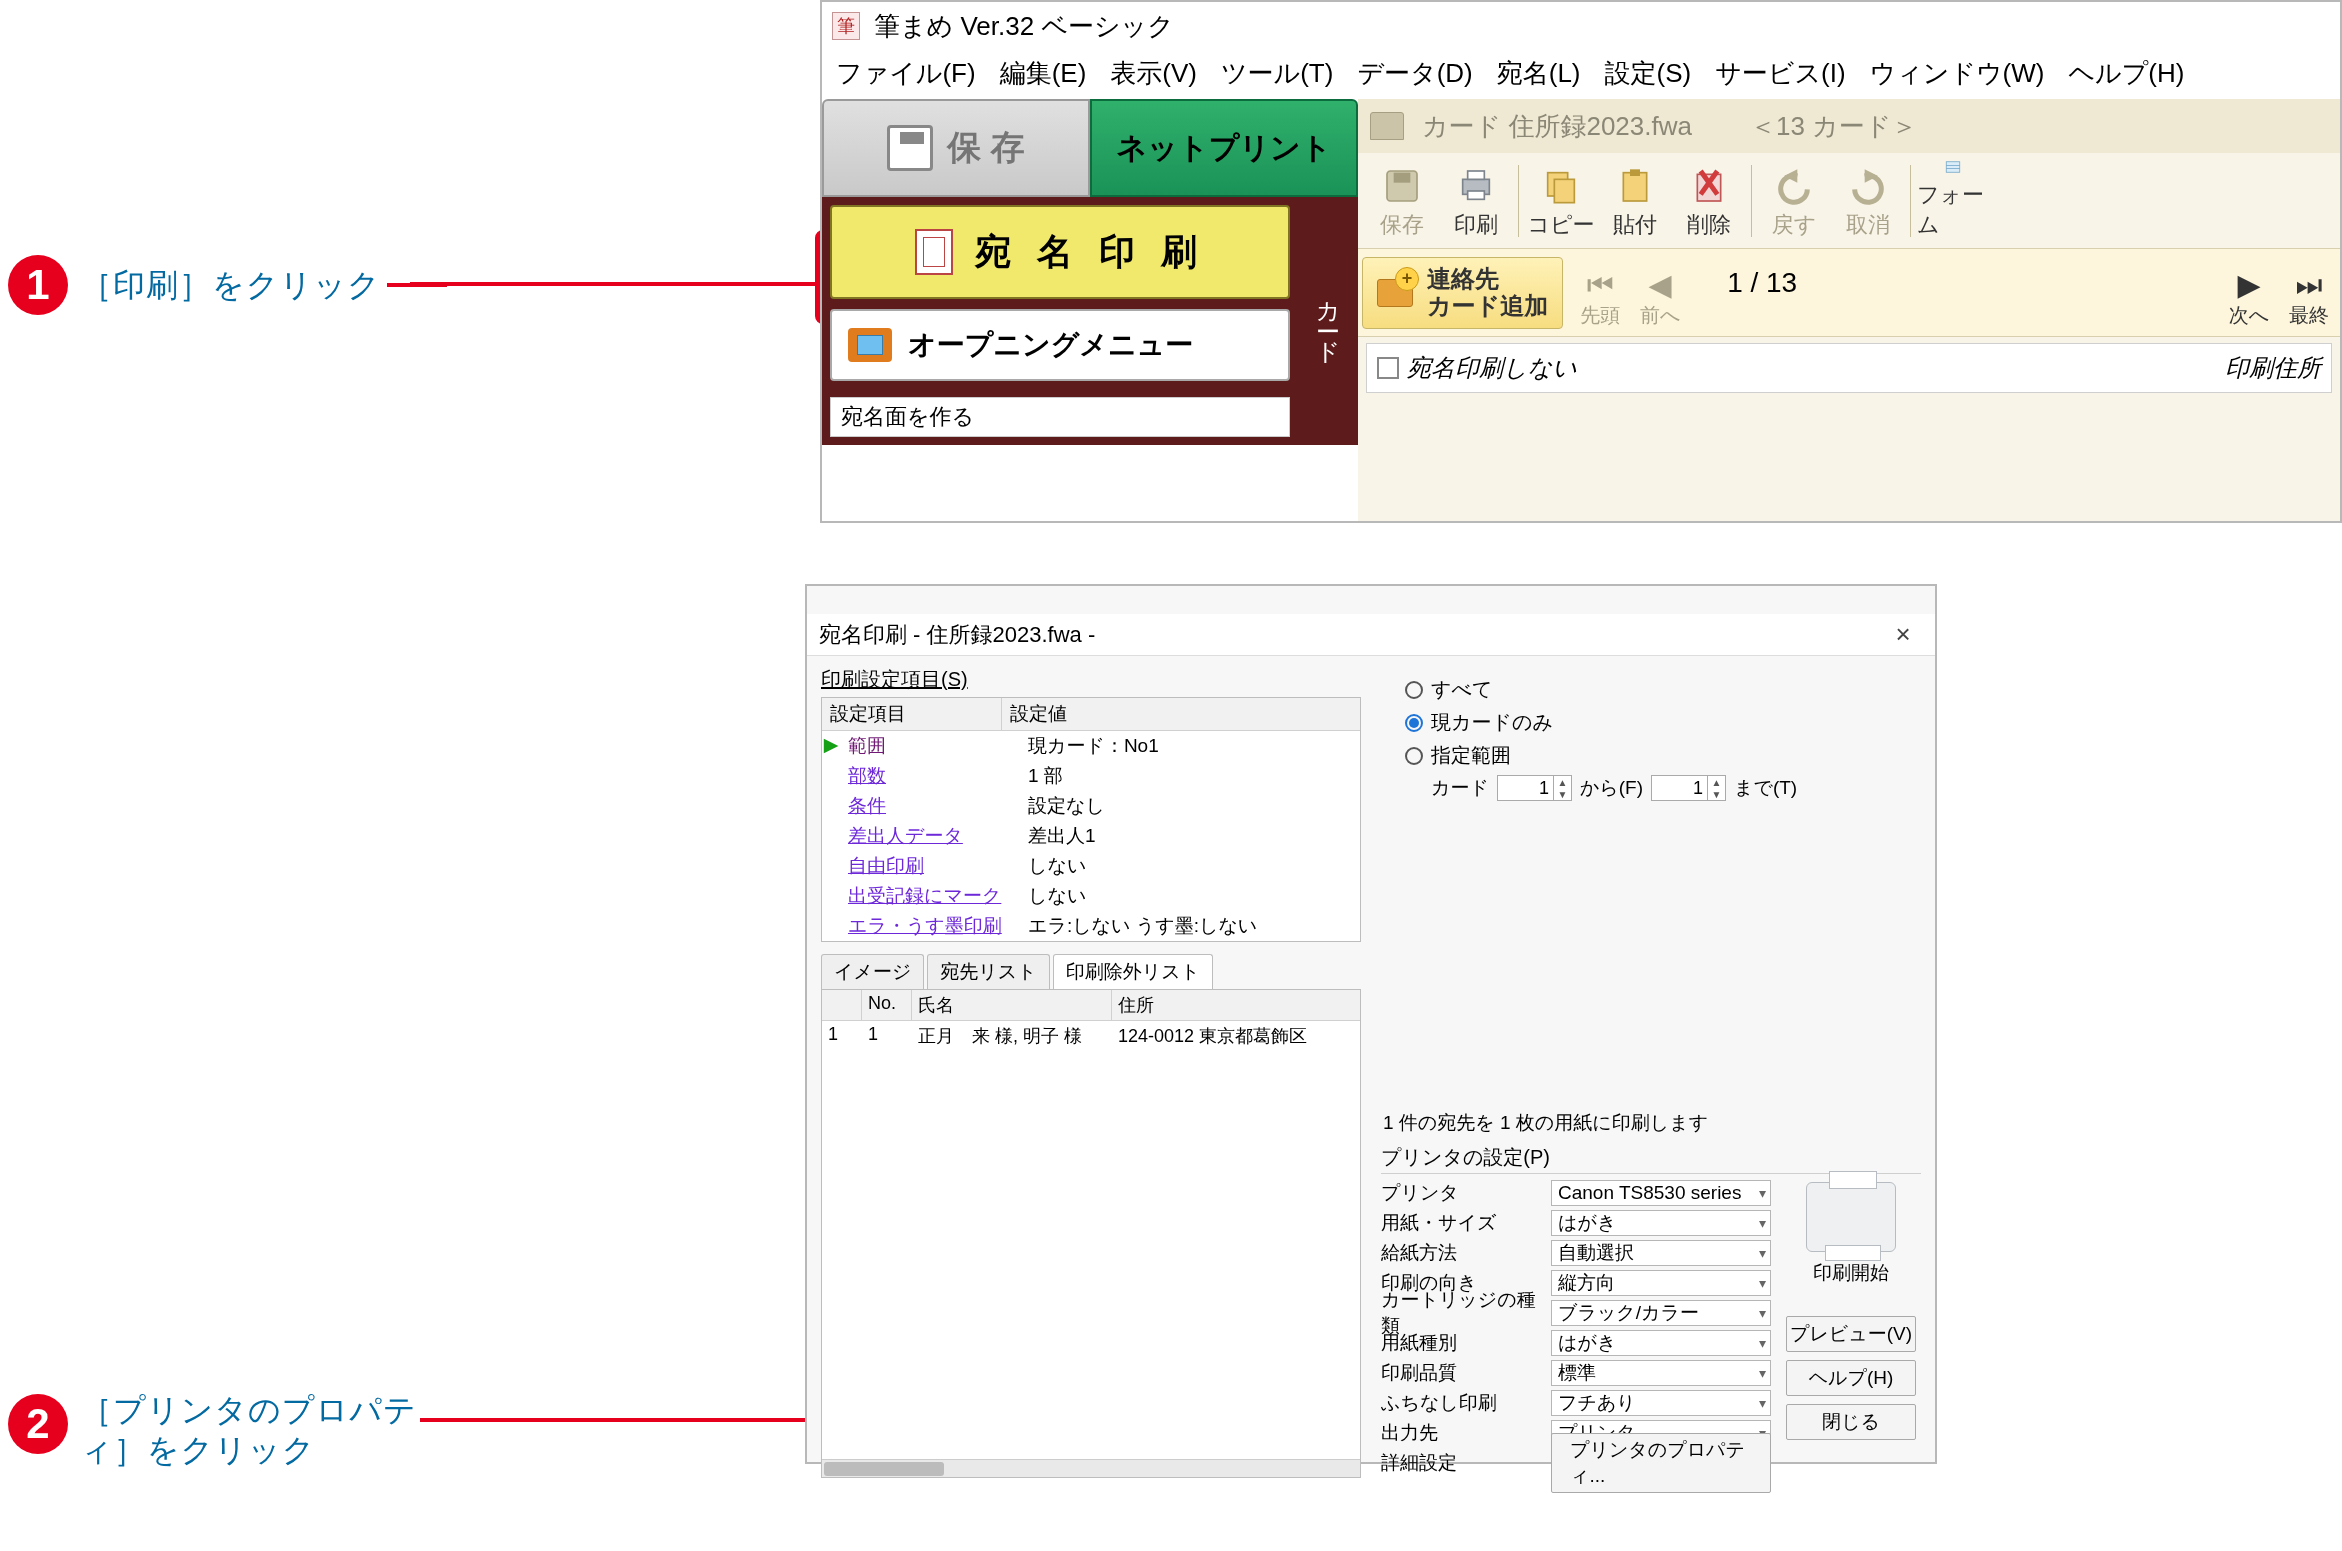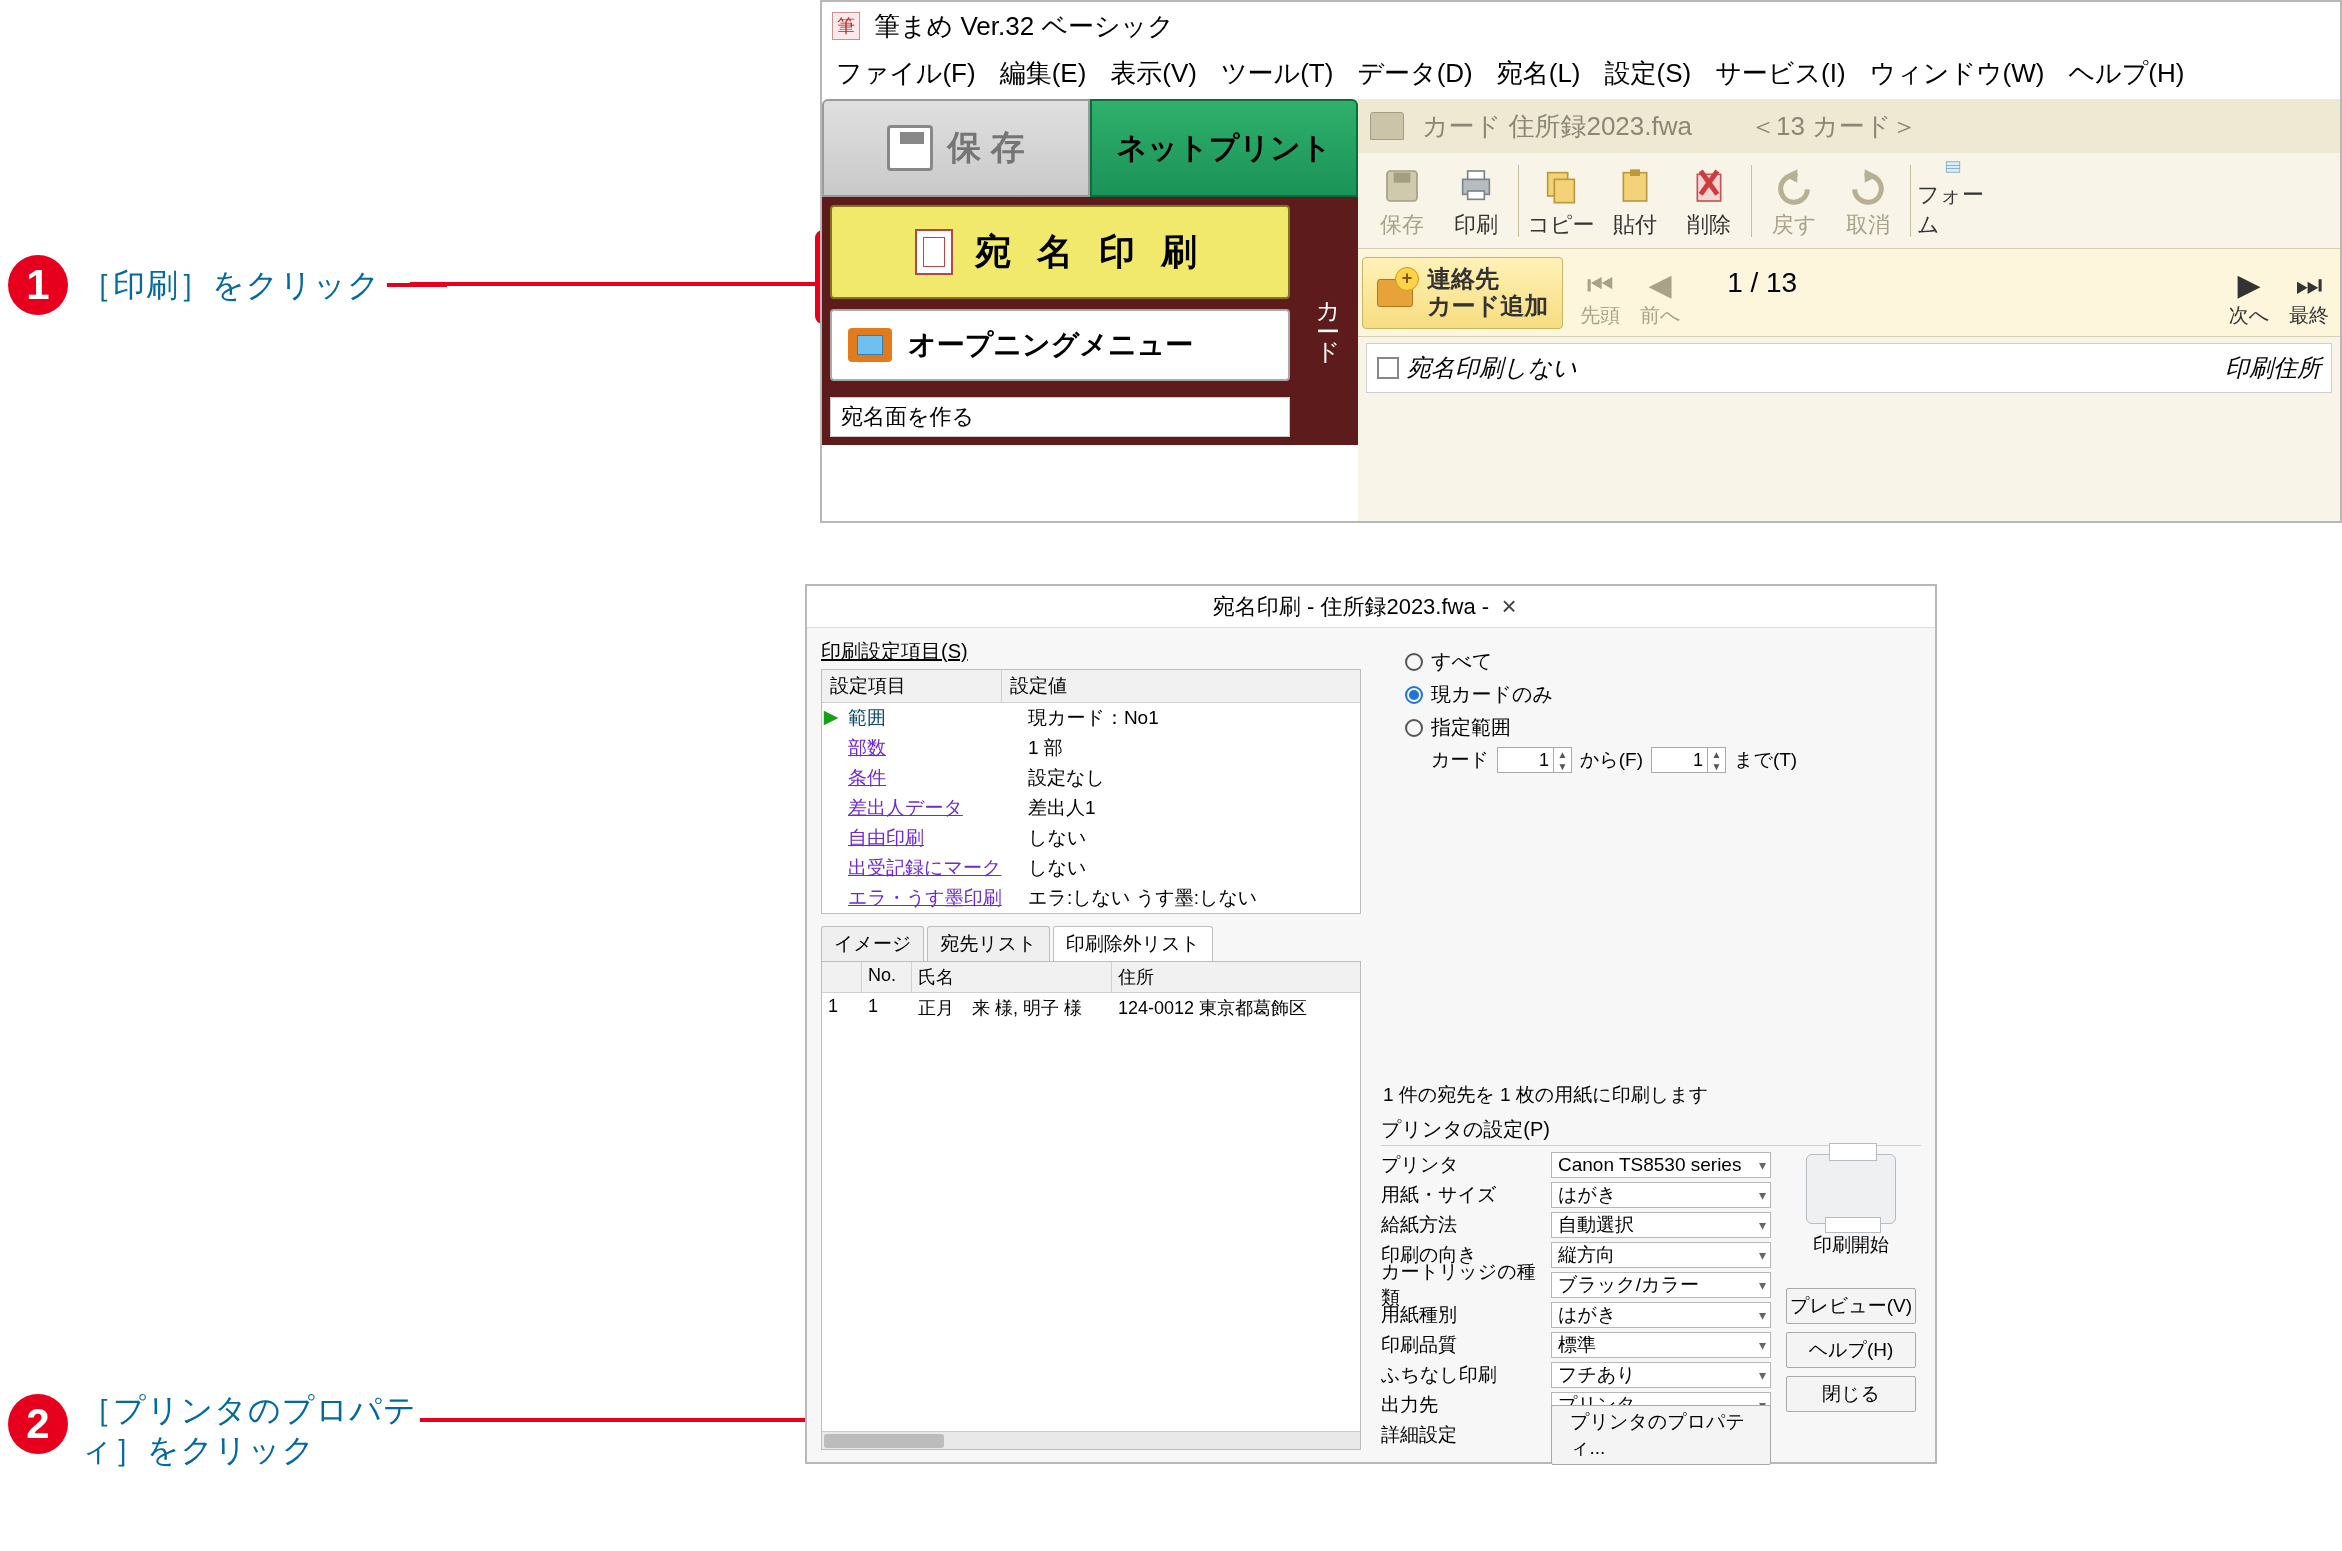--- a/index.html
+++ b/index.html
@@ -334,25 +334,26 @@
   #dlg{
     position:absolute;
     left:805px; top:584px;
     width:1132px; height:880px;
     border:2px solid #b8b8b8;
     background:#f7f7f7;
     font-size:20px;
   }
   #dlg .dtitle{
     height:42px;
-    display:flex;align-items:center;justify-content:center;
+    display:flex;align-items:center;justify-content:space-between;
     padding:0 12px;
     font-size:22px;
     background:#fff;
     border-bottom:1px solid #ddd;
+    margin-top:28px;
   }
   #dlg .dtitle .close{
     font-size:26px;color:#444;
     width:40px;text-align:center;
   }
   #dlg .dbody{
     display:flex;
     padding:10px 14px 12px 14px;
     gap:20px;
     height:calc(100% - 42px);
@@ -371,21 +372,21 @@
     background:#f1f1f1;
     border-bottom:1px solid #d0d0d0;
   }
   .settings-table .hdr div{padding:3px 8px;}
   .settings-table .hdr div:first-child{width:180px;border-right:1px solid #d0d0d0;}
   .settings-table .row{
     display:flex;
   }
   .settings-table .row div{padding:2px 8px;}
   .settings-table .row .k{width:180px;color:#6d28d9;text-decoration:underline;}
-  .settings-table .row.sel .k{color:#0c4a6e;text-decoration:none;}
+  .settings-table .row.sel .k{color:#701a75;text-decoration:none;}
   .settings-table .row .marker{
     width:18px;flex:none;text-align:center;color:#16a016;
     padding:2px 0;
   }
   .settings-table .row .v{flex:1;}
 
   .tabs{
     display:flex;gap:3px;margin-top:12px;
   }
   .tabs .tab{

